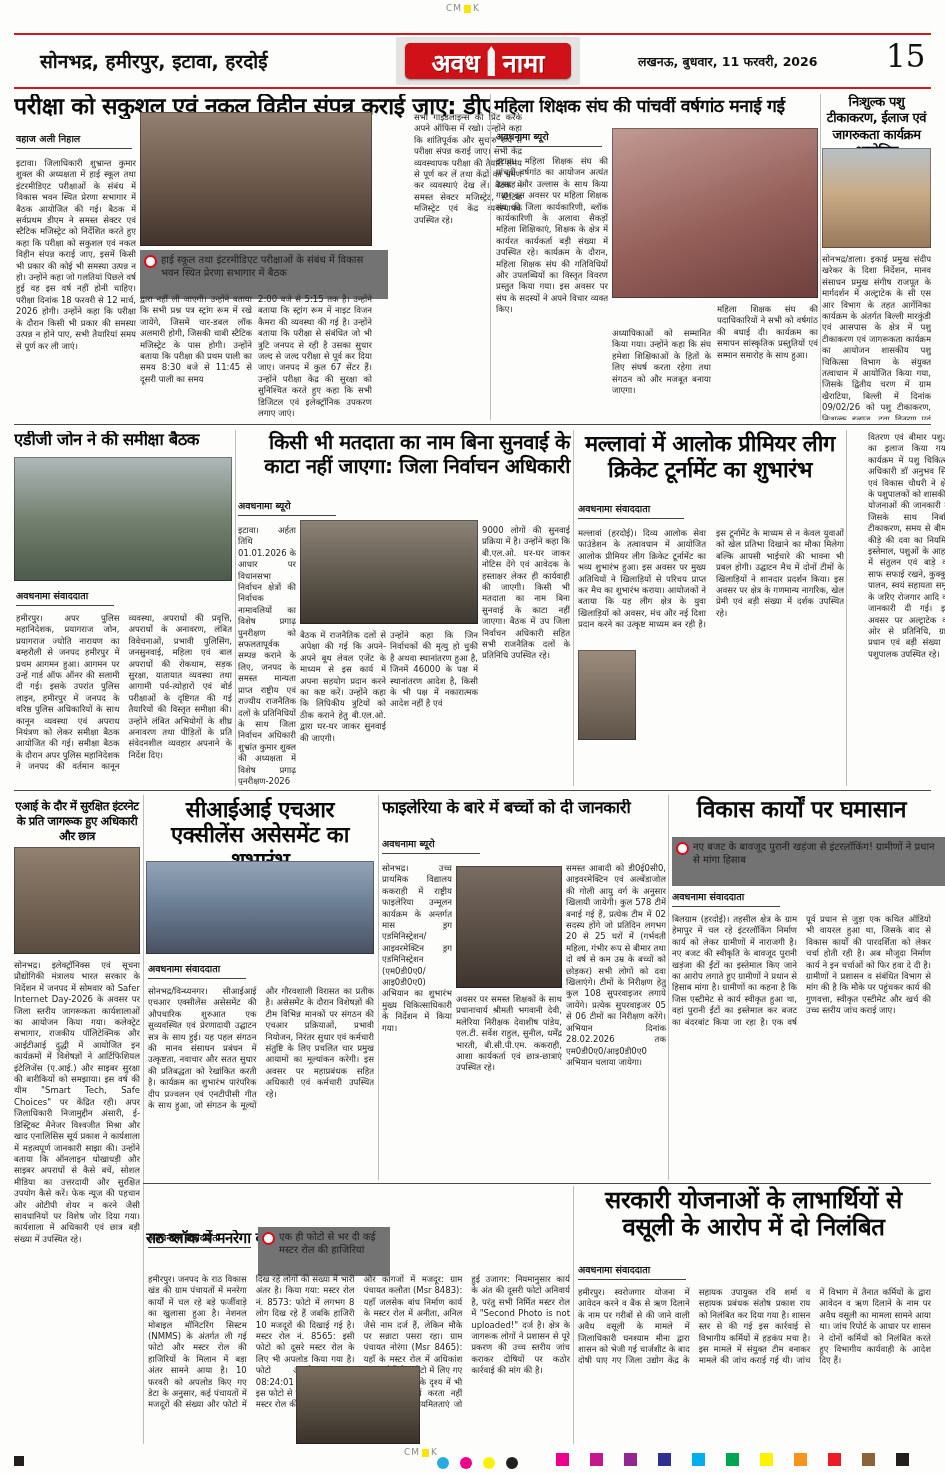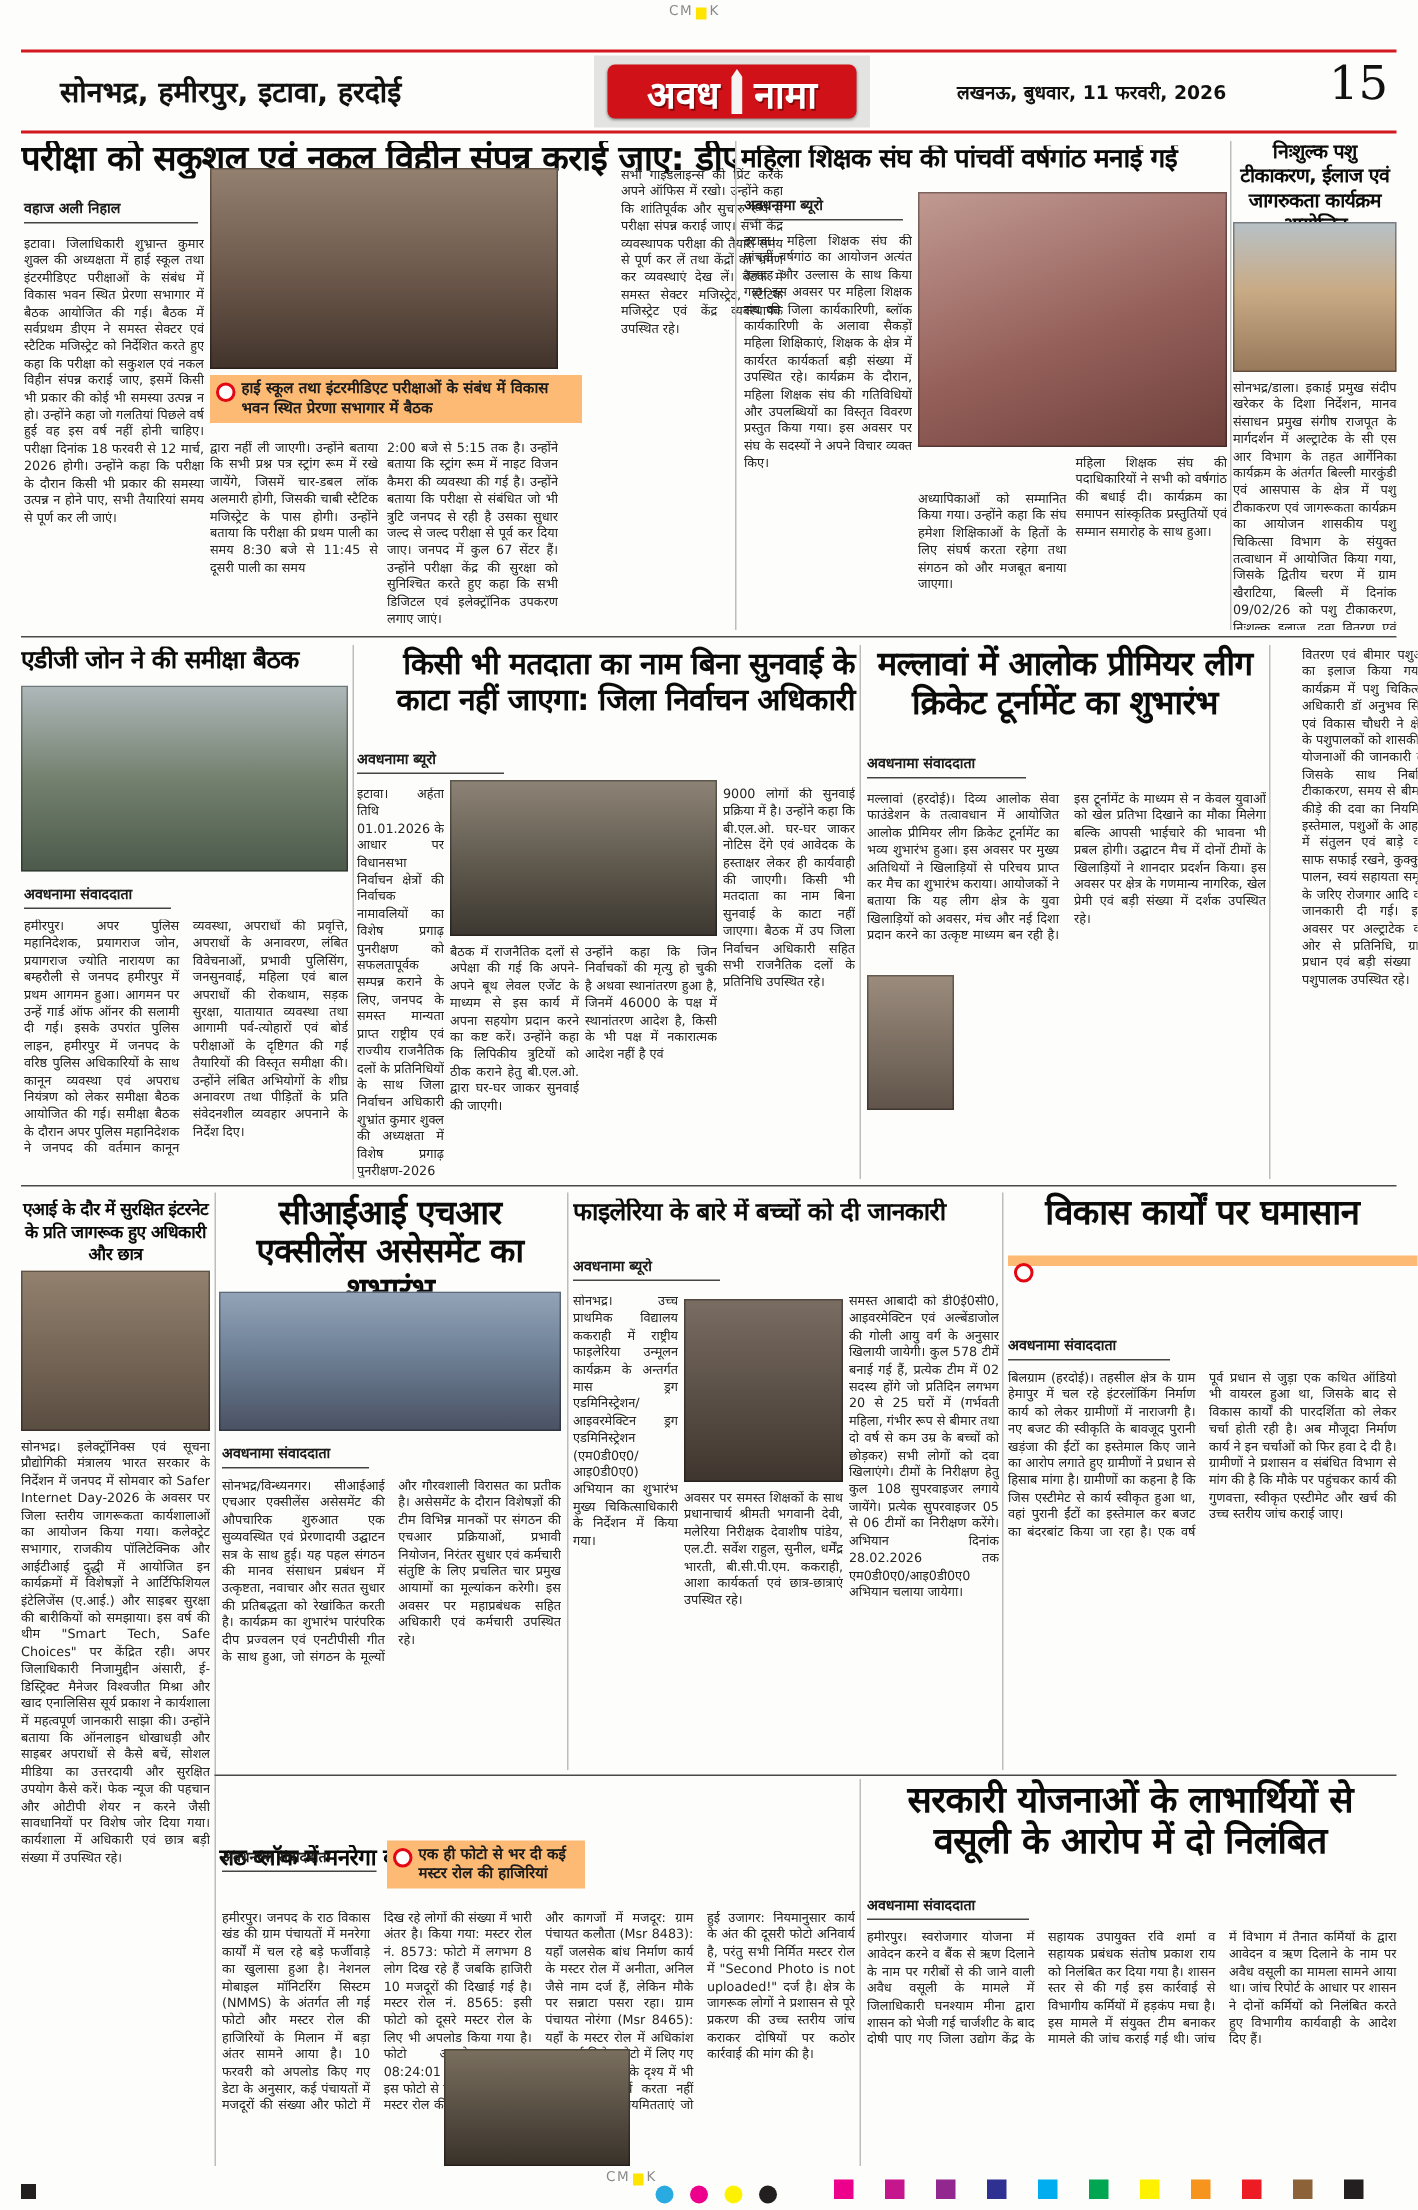--- a/index.html
+++ b/index.html
@@ -6,21 +6,21 @@
   body{width:945px;height:1473px;position:relative;background:#fdfdfb;font-family:"DejaVu Sans",sans-serif;color:#111;overflow:hidden;}
   .abs{position:absolute;}
   .hrule{position:absolute;background:#d31920;}
   .sep{position:absolute;background:#4a4a4a;height:1px;}
   .vrule{position:absolute;background:#bdbdbd;width:1px;}
   .headline{position:absolute;font-weight:bold;color:#0b0b0b;letter-spacing:-0.4px;line-height:1.08;}
   .nowrap{white-space:nowrap;overflow:hidden;}
   .byline{position:absolute;font-weight:bold;font-size:9.5px;color:#1a1a1a;border-bottom:1.4px solid #444;padding-bottom:3px;}
   .body-text{position:absolute;font-size:8.5px;line-height:11.4px;text-align:justify;color:#232323;overflow:hidden;}
   .photo{position:absolute;box-shadow:inset 0 0 0 1px rgba(0,0,0,.35);}
-  .hl{position:absolute;background:#fdba74;font-weight:bold;font-size:10px;line-height:12.5px;color:#1c1c1c;padding:4px 5px 3px 21px;}
+  .hl{position:absolute;background:#737373;font-weight:normal;font-size:10px;line-height:12.5px;color:#1c1c1c;padding:4px 5px 20px 21px;}
   .hl .ring{position:absolute;left:4px;top:5px;width:9px;height:9px;border:2.6px solid #e30613;border-radius:50%;background:#fff;}
   
   #rule-top{left:14px;top:33px;width:917px;height:2px;}
   #rule-top2{left:14px;top:87px;width:917px;height:2px;}
   #cities{left:40px;top:48px;font-size:19px;font-weight:bold;}
   #logo-wrap{left:396px;top:37px;width:184px;height:48px;background:#e3e3e1;display:flex;align-items:center;justify-content:center;}
   #logo-red{background:#d01218;border-radius:5px;padding:3px 26px;display:flex;align-items:flex-end;gap:5px;box-shadow:0 1px 2px rgba(0,0,0,.4);}
   .logo-txt{color:#fff;font-weight:bold;font-size:25px;line-height:1;text-shadow:1px 1px 0 #7c0a0d;}
   #monument{width:13px;height:30px;background:#f4f4f4;clip-path:polygon(50% 0,78% 18%,78% 100%,22% 100%,22% 18%);position:relative;}
   #dateline{left:638px;top:53px;font-size:12.5px;font-weight:bold;}
@@ -184,21 +184,21 @@
 <div class="body-text" id="h-body">सोनभद्र/विन्ध्यनगर। सीआईआई एचआर एक्सीलेंस असेसमेंट की औपचारिक शुरुआत एक सुव्यवस्थित एवं प्रेरणादायी उद्घाटन सत्र के साथ हुई। यह पहल संगठन की मानव संसाधन प्रबंधन में उत्कृष्टता, नवाचार और सतत सुधार की प्रतिबद्धता को रेखांकित करती है। कार्यक्रम का शुभारंभ पारंपरिक दीप प्रज्वलन एवं एनटीपीसी गीत के साथ हुआ, जो संगठन के मूल्यों और गौरवशाली विरासत का प्रतीक है। असेसमेंट के दौरान विशेषज्ञों की टीम विभिन्न मानकों पर संगठन की एचआर प्रक्रियाओं, प्रभावी नियोजन, निरंतर सुधार एवं कर्मचारी संतुष्टि के लिए प्रचलित चार प्रमुख आयामों का मूल्यांकन करेगी। इस अवसर पर महाप्रबंधक सहित अधिकारी एवं कर्मचारी उपस्थित रहे।</div>
 
 <div class="headline nowrap" id="i-headline">फाइलेरिया के बारे में बच्चों को दी जानकारी</div>
 <div class="byline" id="i-byline">अवधनामा ब्यूरो</div>
 <div class="body-text" id="i-col1">सोनभद्र। उच्च प्राथमिक विद्यालय ककराही में राष्ट्रीय फाइलेरिया उन्मूलन कार्यक्रम के अन्तर्गत मास ड्रग एडमिनिस्ट्रेशन/आइवरमेक्टिन ड्रग एडमिनिस्ट्रेशन (एम0डी0ए0/आइ0डी0ए0) अभियान का शुभारंभ मुख्य चिकित्साधिकारी के निर्देशन में किया गया।</div>
 <div class="photo" id="i-photo"></div>
 <div class="body-text" id="i-col2">अवसर पर समस्त शिक्षकों के साथ प्रधानाचार्य श्रीमती भगवानी देवी, मलेरिया निरीक्षक देवाशीष पांडेय, एल.टी. सर्वेश राहुल, सुनील, धर्मेंद्र भारती, बी.सी.पी.एम. ककराही, आशा कार्यकर्ता एवं छात्र-छात्राएं उपस्थित रहे।</div>
 <div class="body-text" id="i-col3">समस्त आबादी को डी0ई0सी0, आइवरमेक्टिन एवं अल्बेंडाजोल की गोली आयु वर्ग के अनुसार खिलायी जायेगी। कुल 578 टीमें बनाई गई हैं, प्रत्येक टीम में 02 सदस्य होंगे जो प्रतिदिन लगभग 20 से 25 घरों में (गर्भवती महिला, गंभीर रूप से बीमार तथा दो वर्ष से कम उम्र के बच्चों को छोड़कर) सभी लोगों को दवा खिलाएंगे। टीमों के निरीक्षण हेतु कुल 108 सुपरवाइजर लगाये जायेंगे। प्रत्येक सुपरवाइजर 05 से 06 टीमों का निरीक्षण करेंगे। अभियान दिनांक 28.02.2026 तक एम0डी0ए0/आइ0डी0ए0 अभियान चलाया जायेगा।</div>
 
 <div class="headline" id="j-headline">विकास कार्यों पर घमासान</div>
-<div class="hl" id="j-hl"><span class="ring"></span></div>
+<div class="hl" id="j-hl"><span class="ring"></span><span>नए बजट के बावजूद पुरानी खड़ंजा से इंटरलॉकिंग! ग्रामीणों ने प्रधान से मांगा हिसाब</span></div>
 <div class="byline" id="j-byline">अवधनामा संवाददाता</div>
 <div class="body-text" id="j-body">बिलग्राम (हरदोई)। तहसील क्षेत्र के ग्राम हेमापुर में चल रहे इंटरलॉकिंग निर्माण कार्य को लेकर ग्रामीणों में नाराजगी है। नए बजट की स्वीकृति के बावजूद पुरानी खड़ंजा की ईंटों का इस्तेमाल किए जाने का आरोप लगाते हुए ग्रामीणों ने प्रधान से हिसाब मांगा है। ग्रामीणों का कहना है कि जिस एस्टीमेट से कार्य स्वीकृत हुआ था, वहां पुरानी ईंटों का इस्तेमाल कर बजट का बंदरबांट किया जा रहा है। एक वर्ष पूर्व प्रधान से जुड़ा एक कथित ऑडियो भी वायरल हुआ था, जिसके बाद से विकास कार्यों की पारदर्शिता को लेकर चर्चा होती रही है। अब मौजूदा निर्माण कार्य ने इन चर्चाओं को फिर हवा दे दी है। ग्रामीणों ने प्रशासन व संबंधित विभाग से मांग की है कि मौके पर पहुंचकर कार्य की गुणवत्ता, स्वीकृत एस्टीमेट और खर्च की उच्च स्तरीय जांच कराई जाए।</div>
 
 <div class="vrule" style="left:143px;top:795px;height:649px;"></div>
 <div class="vrule" style="left:378px;top:795px;height:385px;"></div>
 <div class="vrule" style="left:668px;top:795px;height:385px;"></div>
 <div class="sep" style="left:143px;top:1183px;width:788px;"></div>
 
 <div class="headline nowrap" id="k-headline">राठ ब्लॉक में मनरेगा का डिजिटल खेल उजागर</div>
 <div class="byline" id="k-byline">अवधनामा संवाददाता</div>

